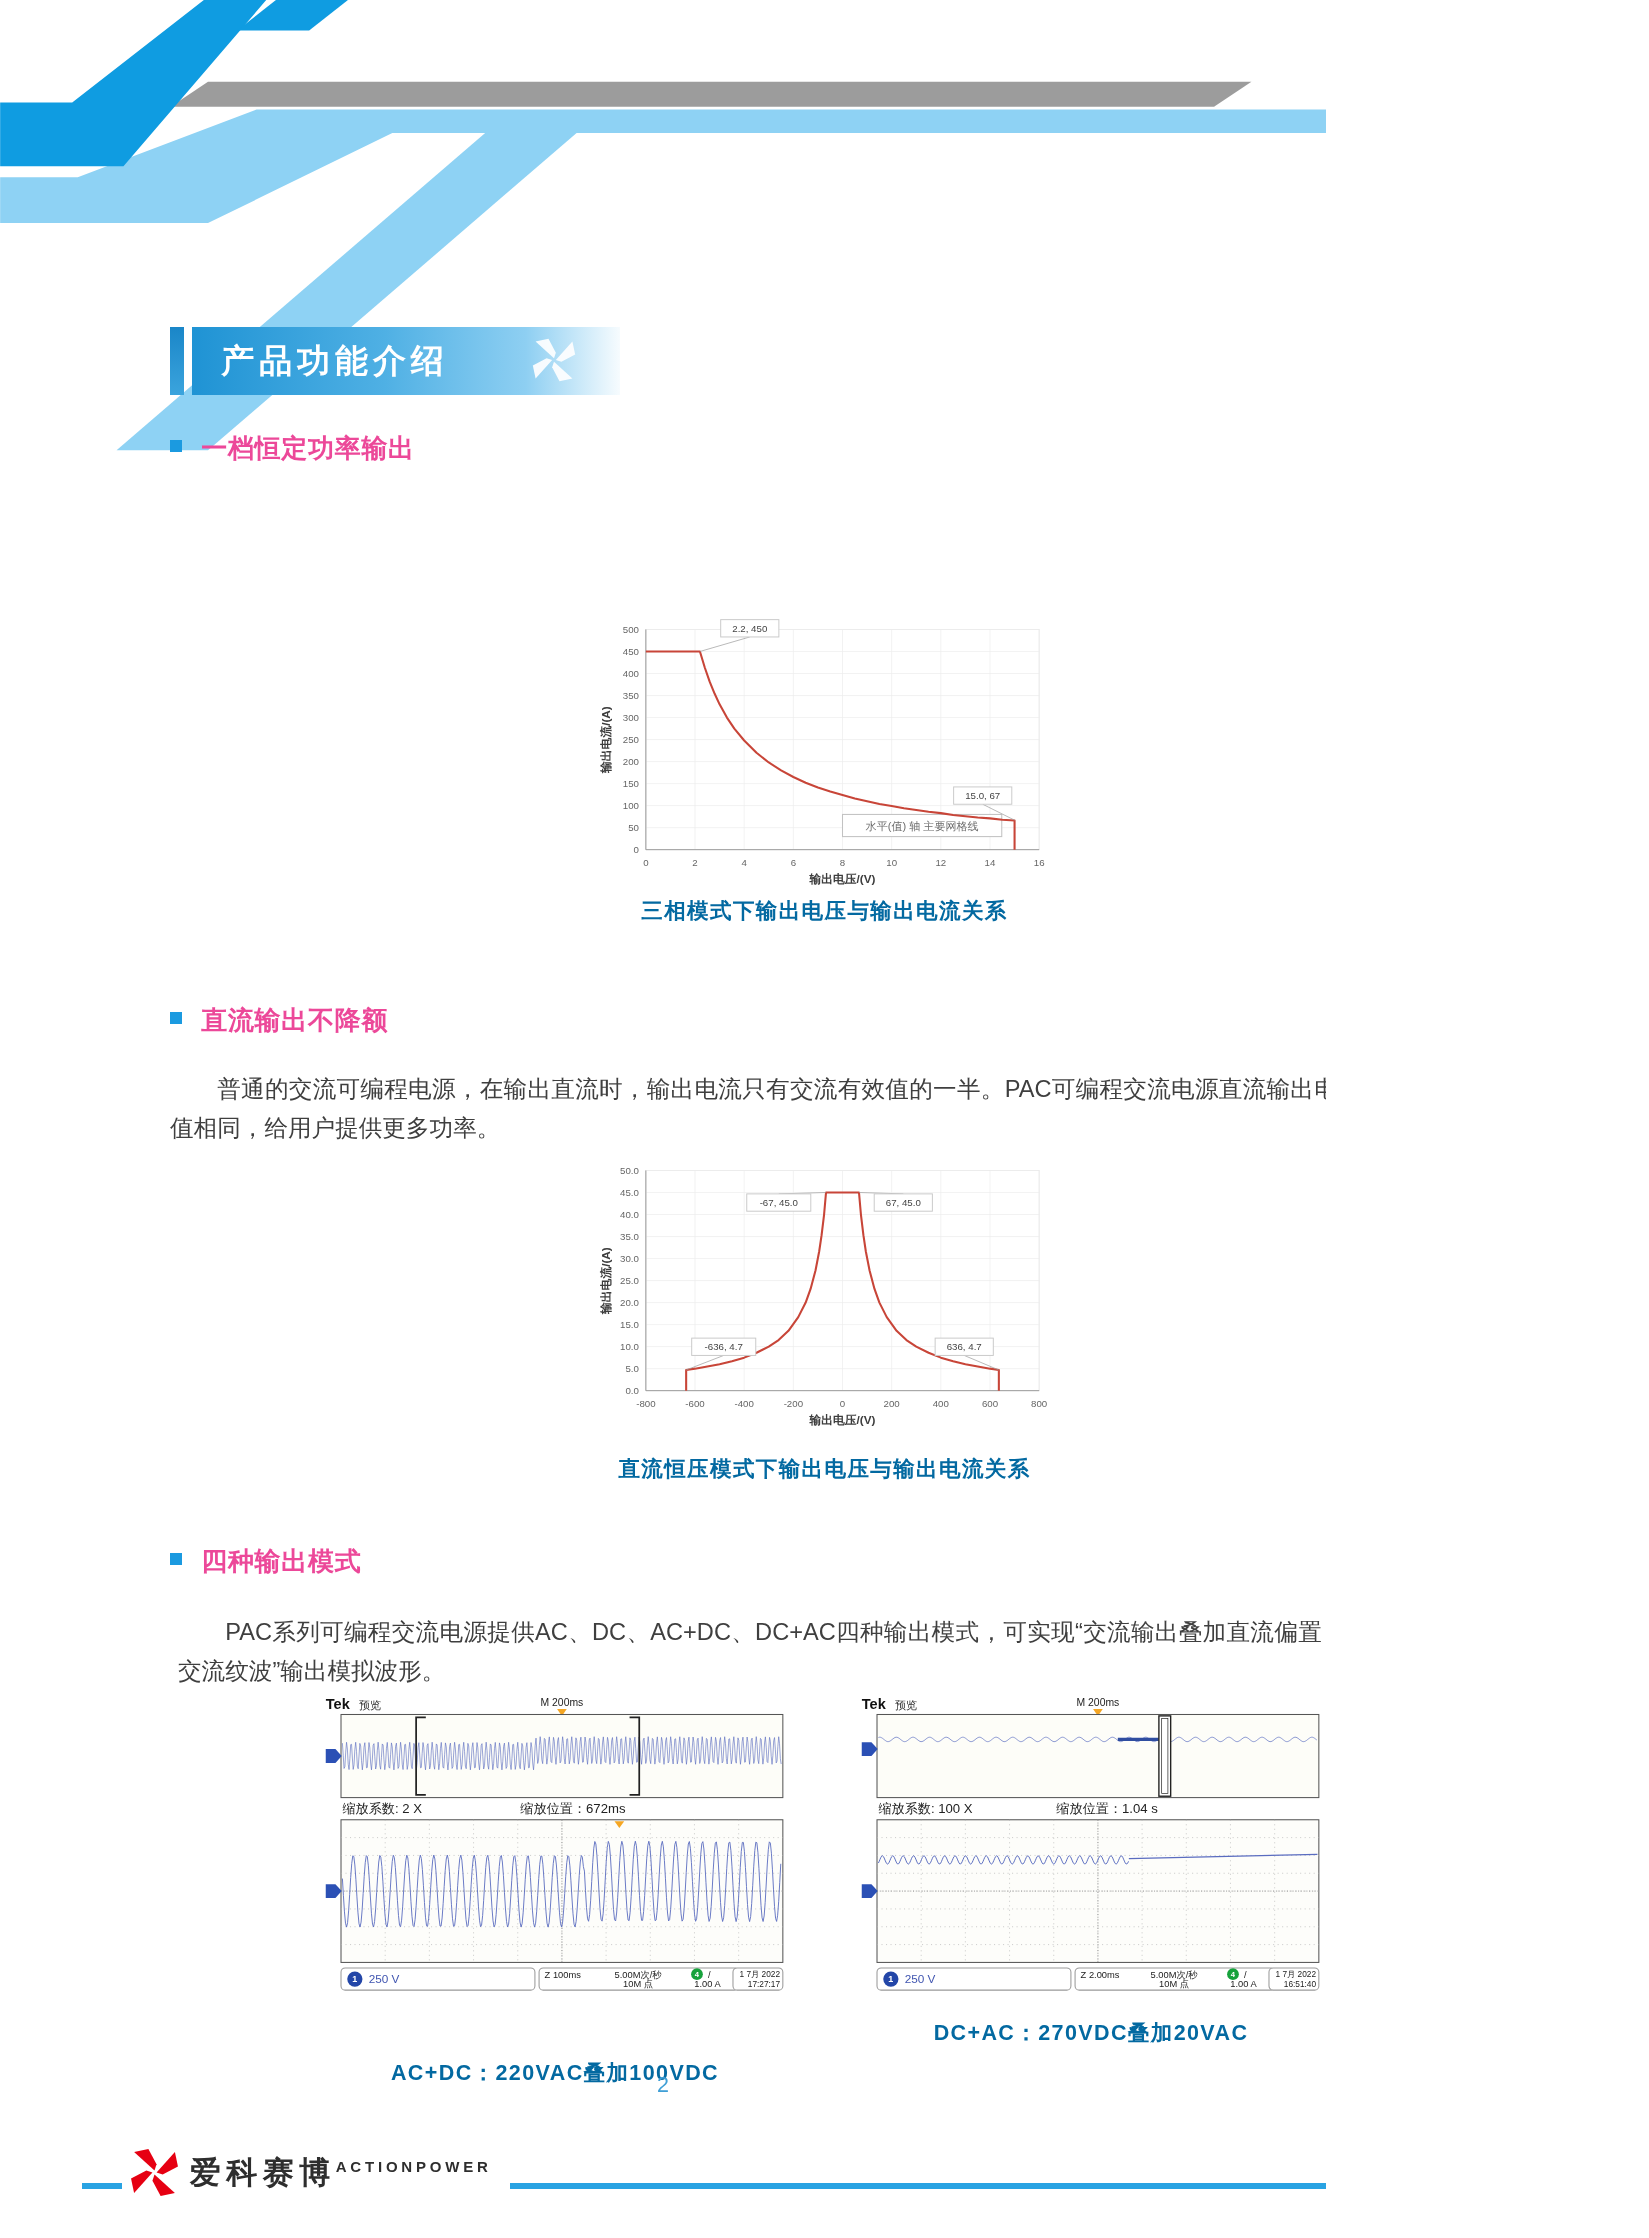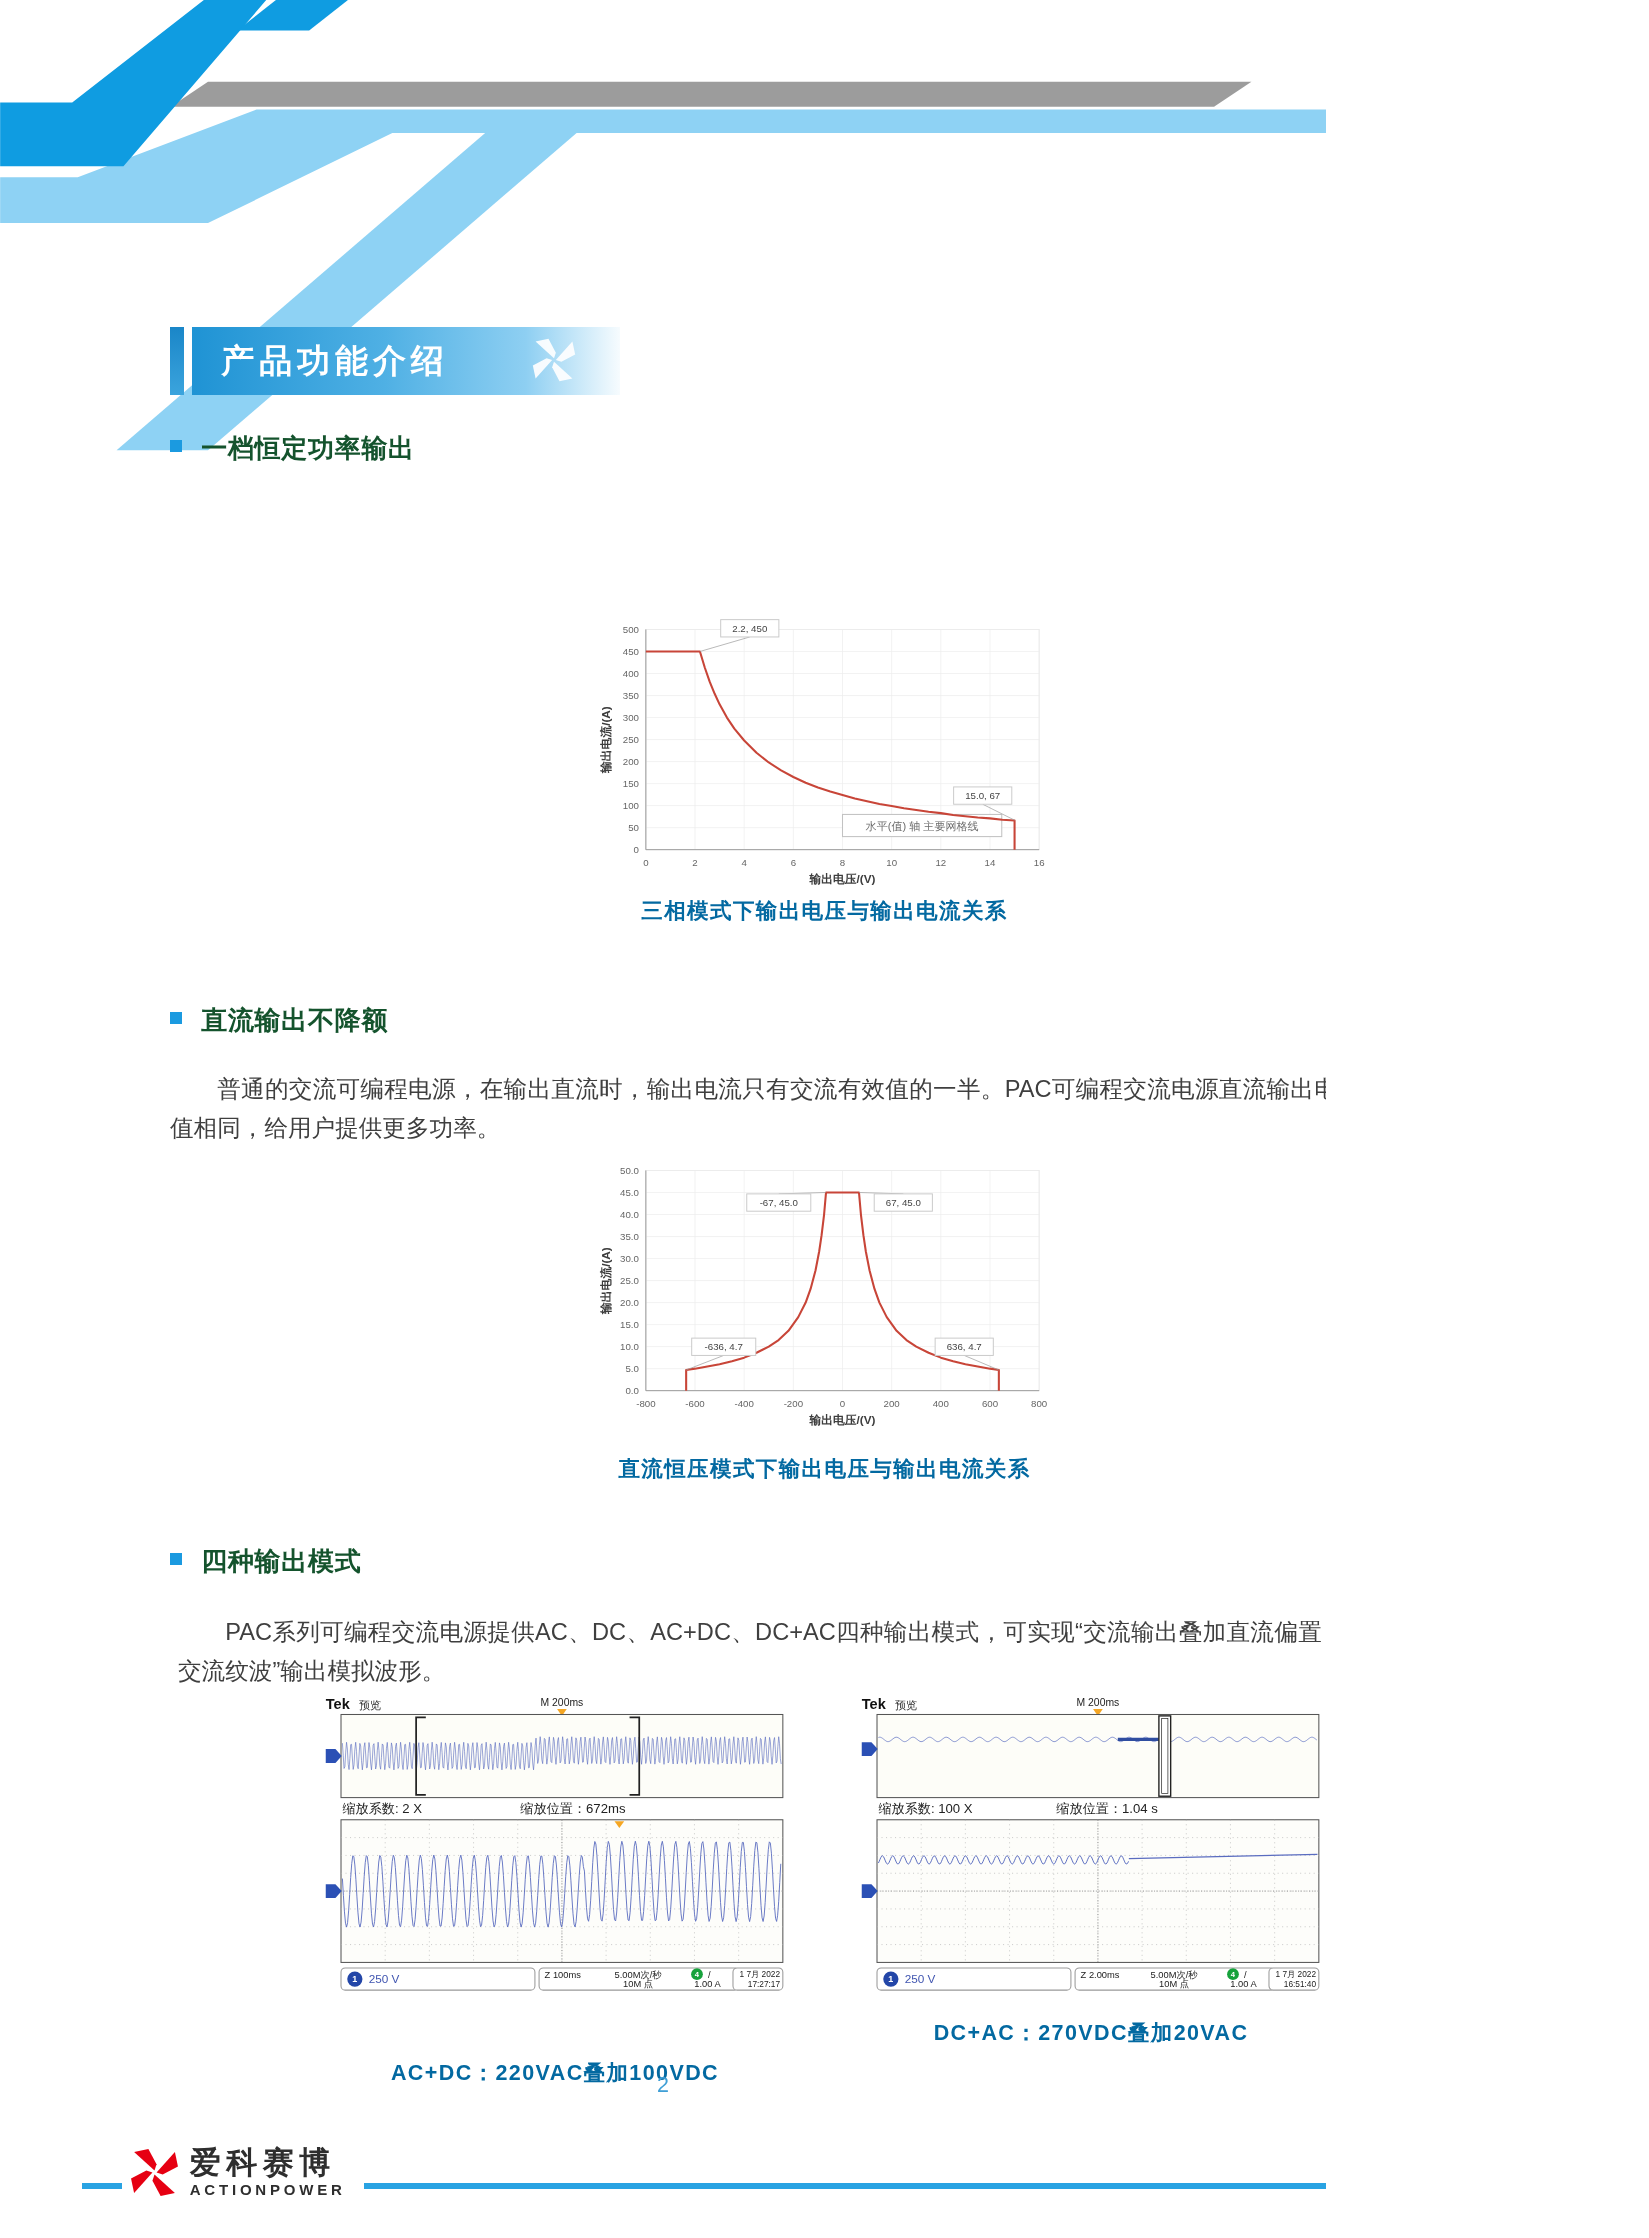--- a/index.html
+++ b/index.html
@@ -10,33 +10,33 @@
   .banner{position:absolute;left:170px;top:327px;width:450px;height:68px;display:flex;}
   .banner-bar{width:14px;height:68px;background:linear-gradient(180deg,#1a86c8,#3ba4dd);}
   .banner-body{position:relative;margin-left:8.3px;flex:1;height:68px;
     background:linear-gradient(90deg,#1f93d4 0%,#4fb0e4 45%,#8ecff2 78%,rgba(198,232,249,0.15) 100%);
     display:flex;align-items:center;}
   .banner-title{color:#fff;font-size:33px;font-weight:bold;letter-spacing:4.9px;padding-left:29px;}
   .banner-star{position:absolute;right:43px;top:9.7px;opacity:.92;}
   
   .sec-head{position:absolute;left:170px;display:flex;align-items:flex-start;}
   .bullet{width:11.8px;height:11.8px;background:#1b9ae0;margin-top:9px;margin-right:19.4px;flex:none;}
-  .sec-head-label{font-size:26px;font-weight:bold;color:#14532d;letter-spacing:0.7px;}
+  .sec-head-label{font-size:26px;font-weight:bold;color:#ec4899;letter-spacing:0.7px;}
   .para{position:absolute;left:170px;width:1311px;font-size:23.6px;line-height:39px;color:#3f3f3f;
     text-align:justify;text-indent:2em;}
   .fig-caption{position:absolute;text-align:center;font-size:21.5px;font-weight:bold;color:#0369a1;letter-spacing:1.4px;}
   .chart-box{position:absolute;}
   .scope-box{position:absolute;}
   .page-num{position:absolute;left:0;top:2073px;width:100%;text-align:center;
     font-size:21.5px;color:#3f9fd6;font-weight:500;}
   
   .footer-line{position:absolute;left:82px;top:2183px;width:1487px;height:6.2px;background:#29a3e3;}
   .footer-logo{position:absolute;left:122px;top:2140px;background:#fff;display:flex;align-items:center;
     padding:0 18px 0 7px;height:64px;}
-  .logo-txt{margin-left:9.7px;display:flex;flex-direction:column;justify-content:center;}
+  .logo-txt{margin-left:9.7px;display:flex;flex-direction:row;justify-content:center;}
   .logo-cn{font-size:31px;font-weight:bold;color:#2e2e2e;letter-spacing:5.5px;line-height:33px;}
   .logo-en{font-size:15px;font-weight:bold;color:#2e2e2e;letter-spacing:3.8px;margin-top:2.1px;}
 </style>
 </head>
 <body>
 
 <div class="page">
 
   <svg class="hdr-svg" width="1650" height="485" viewBox="0 0 2381 700">
     <polygon points="300,118 1806,118 1752,154 246,154" fill="#9c9c9c"></polygon>

